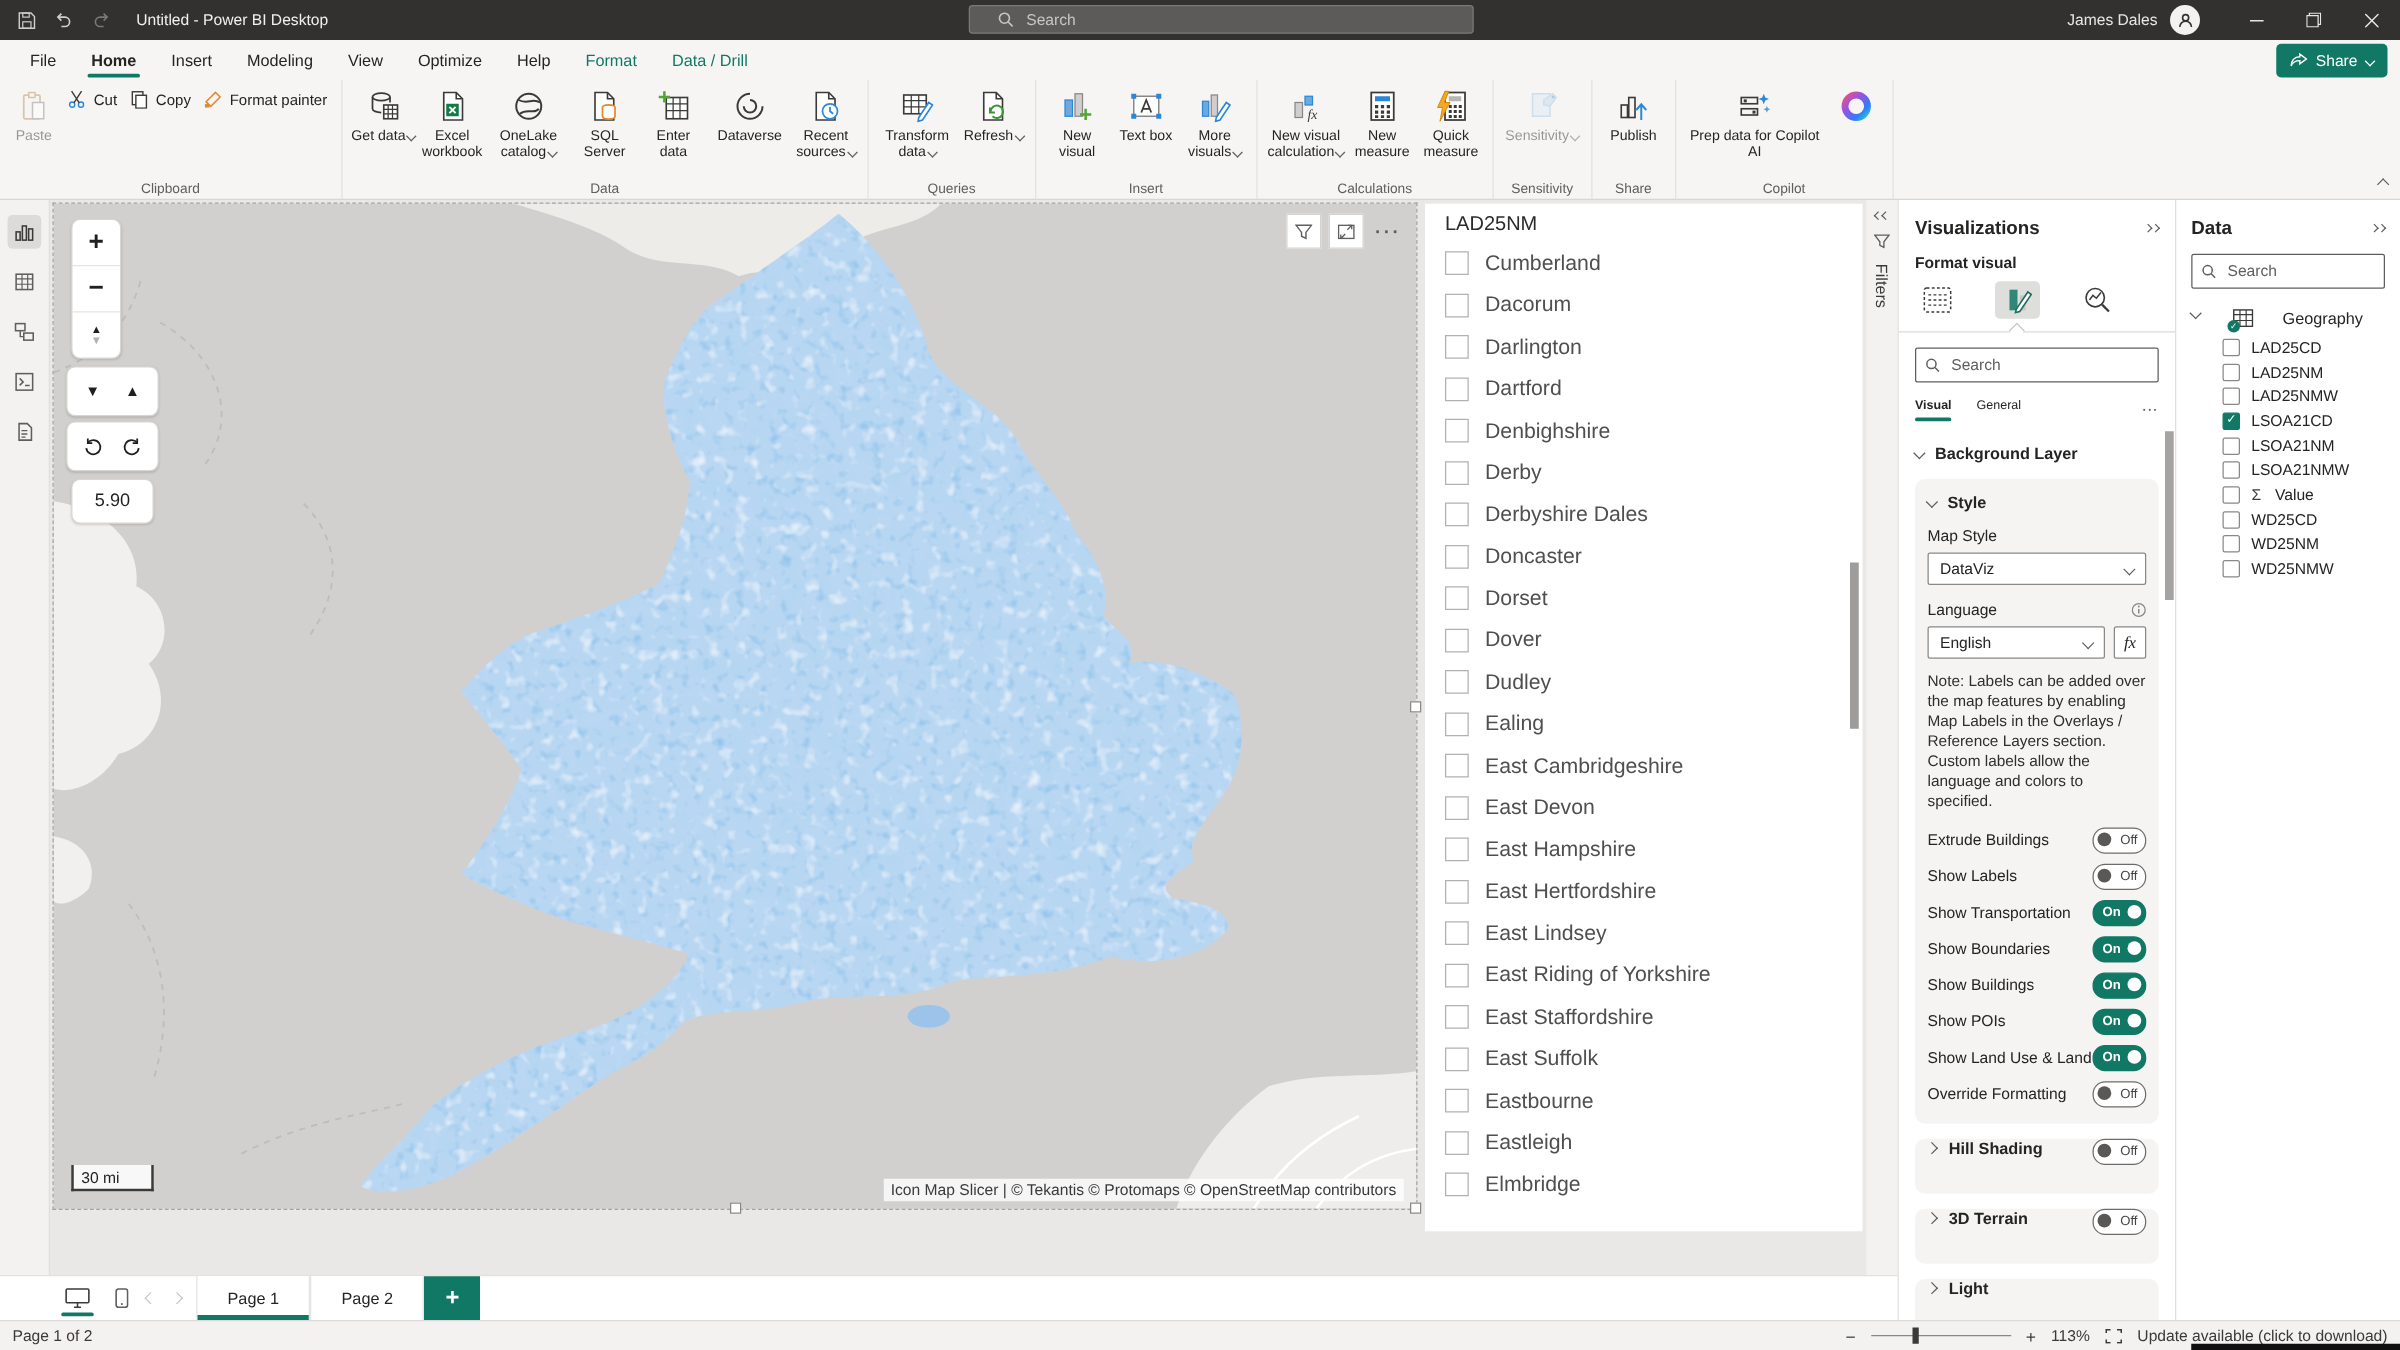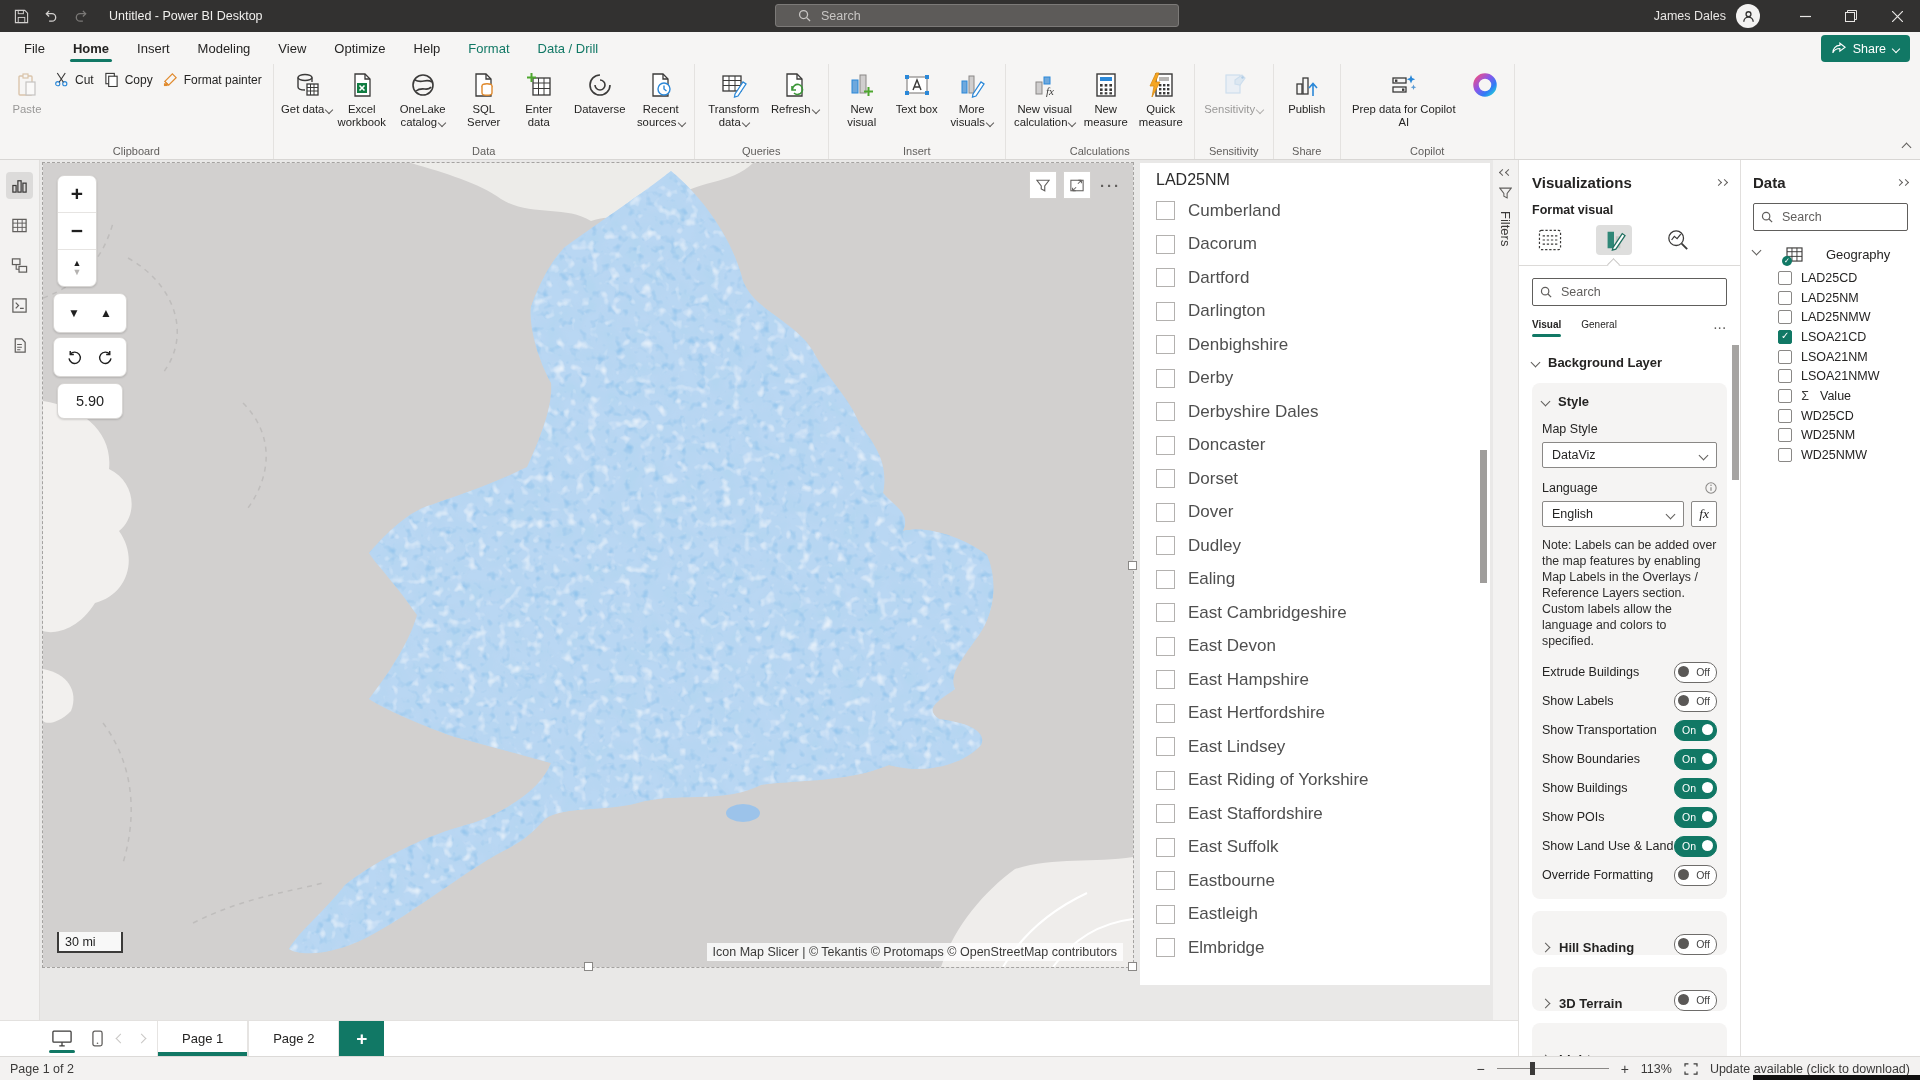--- a/index.html
+++ b/index.html
@@ -139,22 +139,22 @@
   .fx-btn{width:26px;height:26px;border:1px solid #8a8886;border-radius:2px;background:#fff;display:flex;align-items:center;justify-content:center;font-style:italic;font-family:"Liberation Serif","DejaVu Serif",serif;font-size:13.5px;box-sizing:border-box;flex:none}
   .note{font-size:12.3px;color:#2f2e2d;line-height:1.3;margin-top:11px}
   .toggle-row{display:flex;align-items:center;justify-content:space-between;height:29px}
   .toggles{margin-top:8px}
   .tlabel{font-size:12.5px;white-space:nowrap;overflow:hidden;max-width:138px}
   .pill{width:41px;height:19px;border:1px solid #6e6c6a;border-radius:10px;background:#fff;position:relative;flex:none}
   .pill .knob{position:absolute;left:3px;top:3px;width:11px;height:11px;border-radius:50%;background:#5a5856}
   .pill .ptext{position:absolute;right:6px;top:3px;font-size:10.5px;color:#444}
   .pill.on{background:#117865;border-color:#117865}
   .pill.on .knob{left:auto;right:3px;background:#fff}
-  .pill.on .ptext{right:auto;left:7px;color:#fff;font-weight:400}
-  .card.collapsible{height:44px;display:flex;align-items:flex-end;justify-content:space-between;padding:0 10px;margin-top:12px}
+  .pill.on .ptext{right:auto;left:7px;color:#fff;font-weight:700}
+  .card.collapsible{height:44px;display:flex;align-items:flex-start;justify-content:space-between;padding:0 10px;margin-top:12px}
   .cc-left{display:flex;align-items:center;gap:10px;font-size:13px;font-weight:700}
   .viz-scroll{position:absolute;right:1px;top:185px;width:7px;height:135px;background:#a6a4a2}
 
   
   .geo-row{display:flex;align-items:flex-start;gap:23px;margin-top:16px;font-size:13px}
   .tbl-ic{position:relative;width:17px;height:15px;flex:none}
   .badge{position:absolute;left:-4px;bottom:-4px;width:10px;height:10px;border-radius:50%;background:#117865;color:#fff;font-size:7px;display:flex;align-items:center;justify-content:center}
   .fields{margin-top:6px}
   .field-row{display:flex;align-items:center;gap:9px;height:19.7px;padding-left:25px}
   .fcheck{width:14px;height:14px;border:1px solid #8a8886;border-radius:2px;background:#fff;box-sizing:border-box;position:relative;flex:none}
@@ -696,26 +696,26 @@
             <span class="sname">Cumberland</span>
           </div>
 
           <div class="slicer-row">
             <span class="scheck"></span>
             <span class="sname">Dacorum</span>
           </div>
 
           <div class="slicer-row">
             <span class="scheck"></span>
+            <span class="sname">Darlington</span>
+          </div>
+
+          <div class="slicer-row">
+            <span class="scheck"></span>
             <span class="sname">Dartford</span>
-          </div>
-
-          <div class="slicer-row">
-            <span class="scheck"></span>
-            <span class="sname">Darlington</span>
           </div>
 
           <div class="slicer-row">
             <span class="scheck"></span>
             <span class="sname">Denbighshire</span>
           </div>
 
           <div class="slicer-row">
             <span class="scheck"></span>
             <span class="sname">Derby</span>

